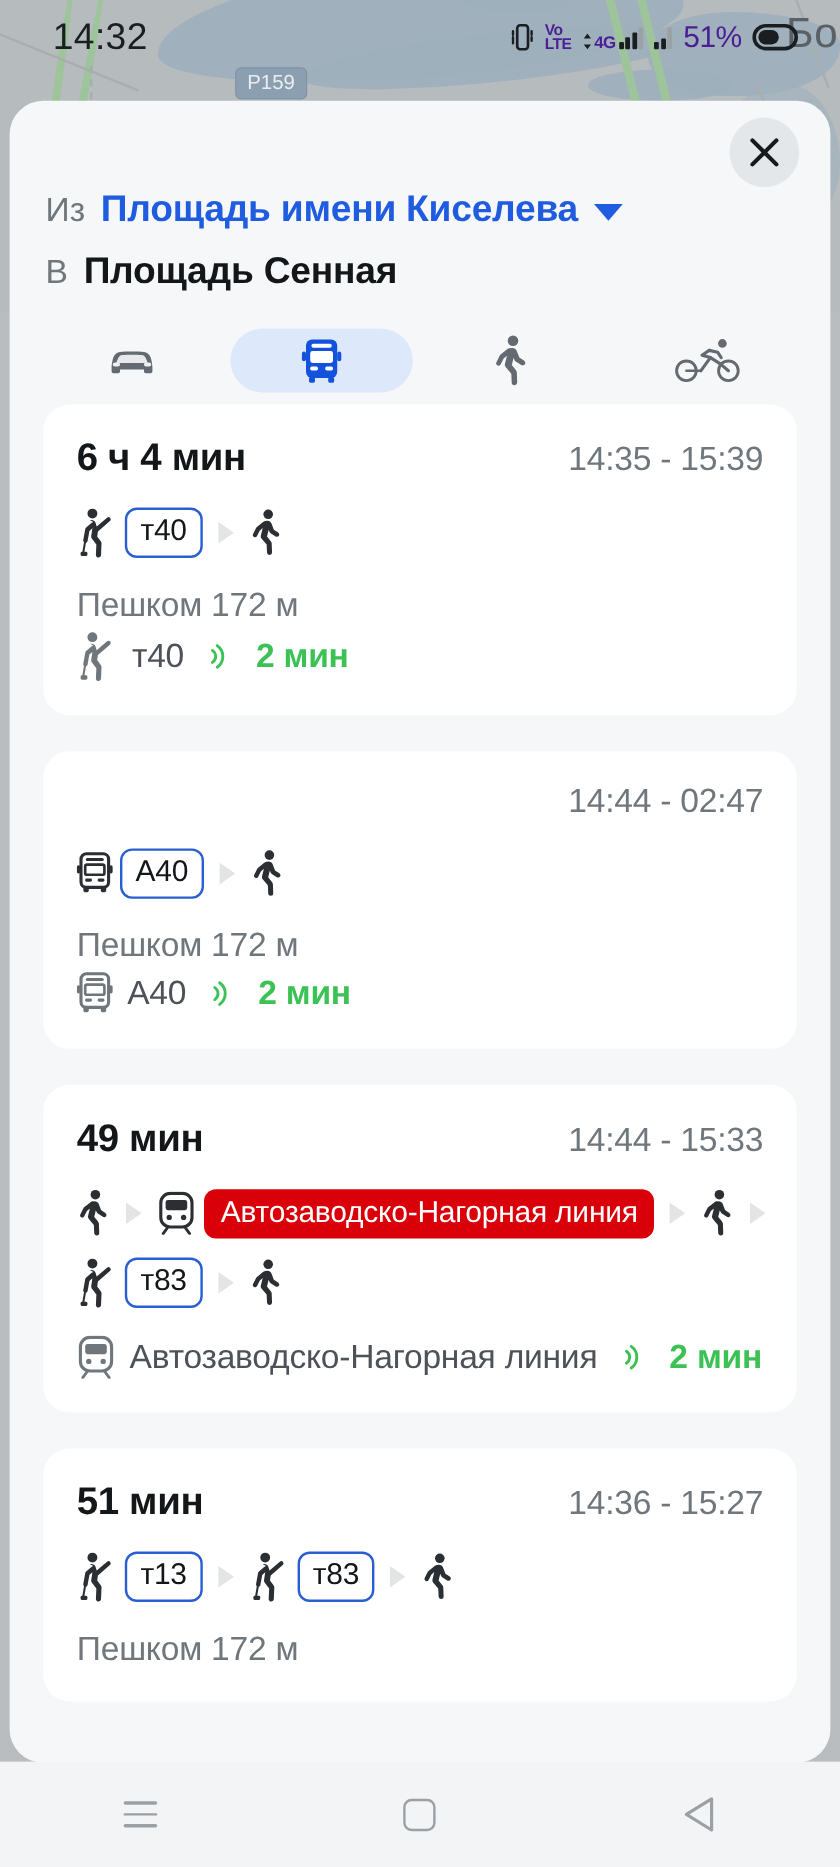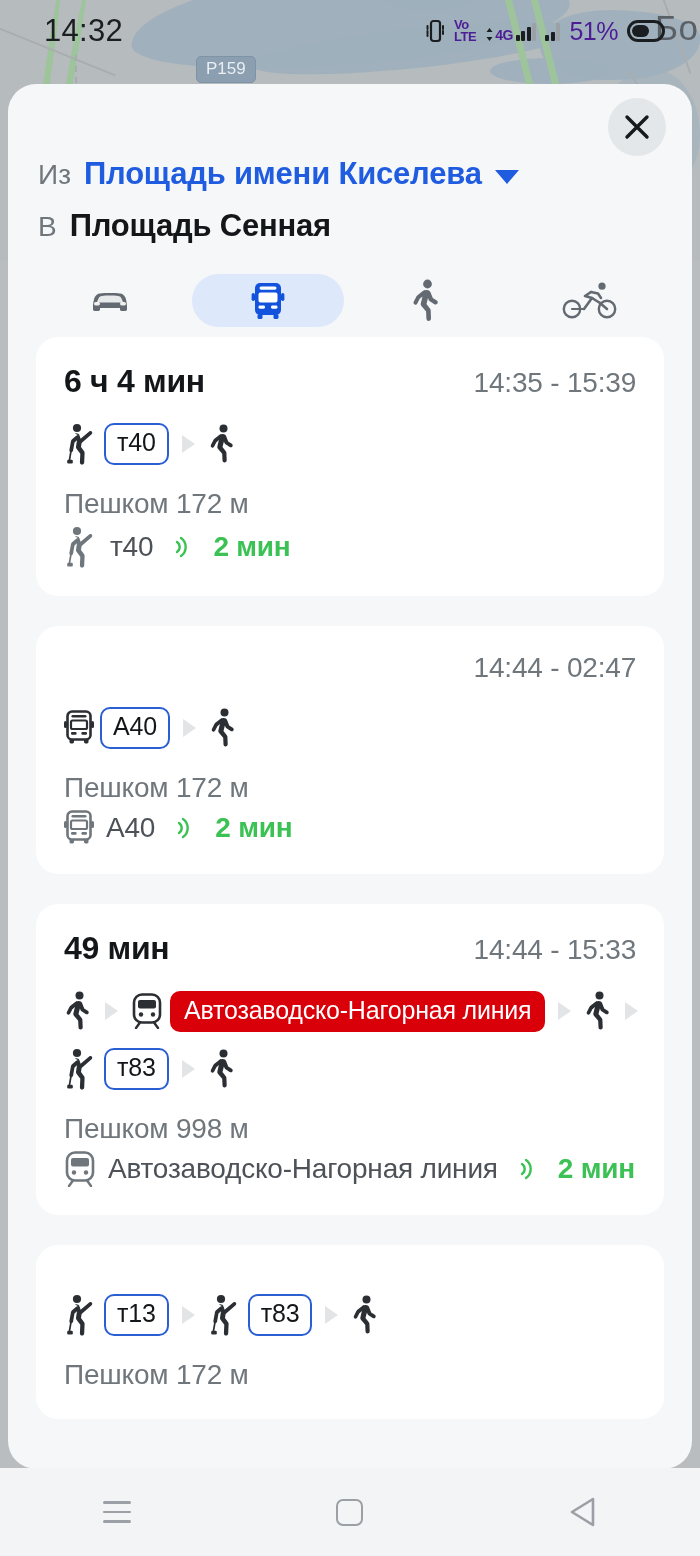--- a/index.html
+++ b/index.html
@@ -510,21 +510,20 @@
               <span style="display: inline-flex; align-items: center;">
                 <svg width="28" height="40" viewBox="0 0 28 40">
                   <circle cx="15.5" cy="4.6" r="4" fill="#2b2f33"></circle>
                   <path d="M13.6 10.2c2-.6 3.9.3 4.6 2l2 5.2 3.6 2.4c.9.6 1.2 1.8.6 2.7-.6.9-1.8 1.1-2.7.5l-4.2-2.7a2.7 2.7 0 0 1-1-1.2l-.6-1.6-1.4 5.5 3.3 4.2c.4.5.6 1 .6 1.6l.3 7.5a2.1 2.1 0 0 1-4.2.2l-.3-6.7-4.3-5.1a2.7 2.7 0 0 1-.5-2.5l1.5-6.2-2.5 2.2-2.2 4.4a1.8 1.8 0 0 1-3.3-1.6l2.5-5c.2-.3.4-.6.7-.9l5.1-4.1c.5-.4 1-.7 1.7-.9z" fill="#2b2f33"></path>
                 </svg>
               </span>
             </span>
           </div>
         </div>
         <div class="card-details">
-          <div class="detail-walk">Пешком 998 м</div>
           <div class="detail-next">
             <span style="display: inline-flex; align-items: center;">
               <svg width="32" height="36" viewBox="0 0 32 36">
                 <rect x="3" y="1.5" width="26" height="28" rx="8" fill="none" stroke="#6f767c" stroke-width="2.6"></rect>
                 <rect x="7" y="7" width="18" height="8.5" rx="2" fill="#6f767c"></rect>
                 <circle cx="10" cy="21.5" r="2.2" fill="#6f767c"></circle>
                 <circle cx="22" cy="21.5" r="2.2" fill="#6f767c"></circle>
                 <path d="M9 29.5 L5 35 M23 29.5 L27 35" stroke="#6f767c" stroke-width="2.4" stroke-linecap="round"></path>
               </svg>
             </span>
@@ -535,20 +534,24 @@
                   <path d="M6 6a11 11 0 0 1 0 18" fill="none" stroke="#3cc254" stroke-width="2.4" stroke-linecap="round"></path>
                   <path d="M2 10a6 6 0 0 1 0 10" fill="none" stroke="#3cc254" stroke-width="2.4" stroke-linecap="round"></path>
                 </svg>
               </span>
             </span>
             <span class="dn-eta">2 мин</span>
           </div>
         </div>
       </div>
       <div class="route-card">
+        <div class="card-top">
+          <div class="card-duration">51 мин</div>
+          <div class="card-times">14:36 - 15:27</div>
+        </div>
         <div class="seg-rows">
           <div class="seg-row">
             <span class="seg-item">
               <span style="display: inline-flex; align-items: center;">
                 <svg width="34" height="42" viewBox="0 0 34 42">
                   <circle cx="13" cy="5" r="4.1" fill="#2b2f33"></circle>
                   <path d="M11 10.5c2.2-.5 4 .4 4.6 2.2l1 3.1 8.6-7.4c.8-.7 2-.6 2.6.2.7.8.6 2-.2 2.6l-10 8.7-.6 4.2 3.1 4.2c.4.5.5 1 .5 1.6l-.4 9.6c0 1.2-1 2.1-2.2 2.1-1.2 0-2.1-1-2.1-2.2l.4-8.6-3.8-5c-.4-.6-.6-1.3-.5-2l1-6.5-2.5 2.2-1.5 8.3c-.2 1-1.1 1.7-2.1 1.5-1-.2-1.7-1.2-1.5-2.2l1.6-9c.1-.6.4-1.1.8-1.5l4.1-3.6c.6-.5 1.2-.8 1.9-1z" fill="#2b2f33"></path>
                   <path d="M7.6 24.5l-2.2 12.8" stroke="#2b2f33" stroke-width="1.7" fill="none"></path>
                   <rect x="3.2" y="36.8" width="5.6" height="3.6" rx="1.2" fill="#2b2f33"></rect>
                 </svg>

